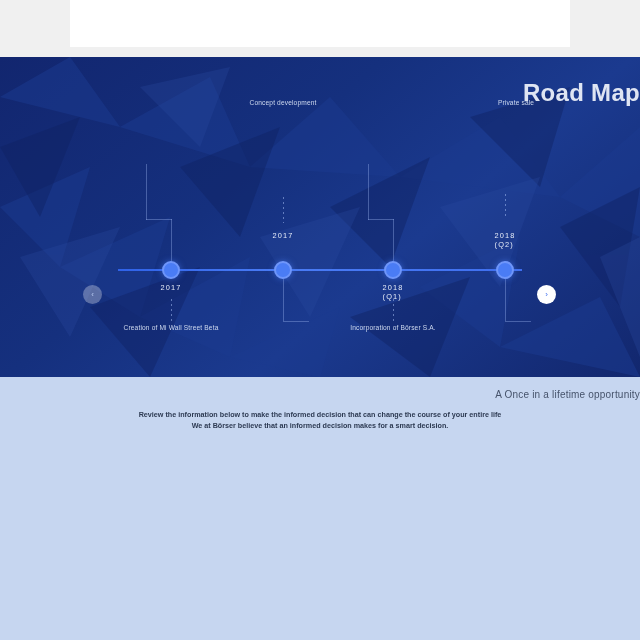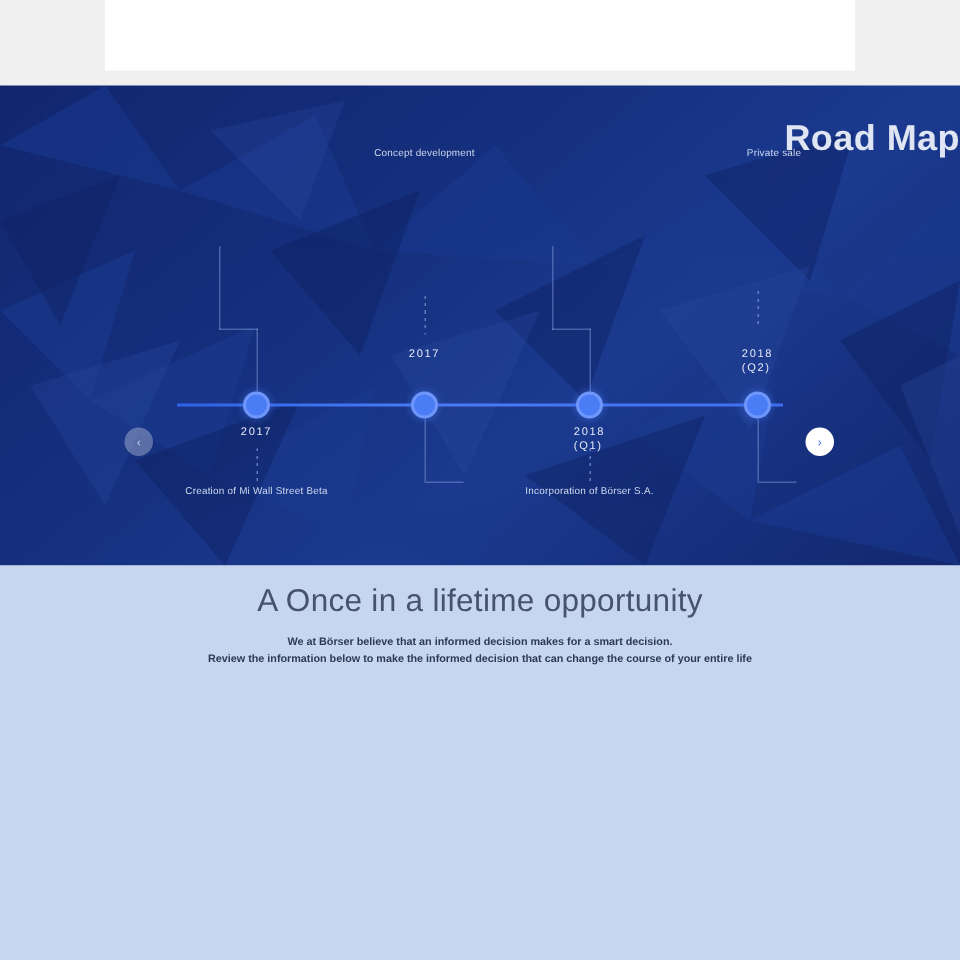--- a/index.html
+++ b/index.html
@@ -109,23 +109,23 @@
   .nav-next{ left:537px; background:#ffffff; color:#3f6fef; }
 
   
   .opportunity{
     background:#c6d6f0;
     height:263px;
     position:relative;
     padding-top:12px;
   }
   .opp-title{
-    text-align:center;
+    text-align:right;
     color:#46536b;
-    font-size:21px;
+    font-size:10px;
     font-weight:400;
     letter-spacing:.2px;
   }
   .opp-sub{
     text-align:center;
     color:#2d3a52;
     font-size:7.2px;
     font-weight:bold;
     line-height:11px;
     margin-top:9px;
@@ -215,17 +215,17 @@
     <div class="node-label top" style="left:516px;">Private sale</div>
   </div>
 
   <div class="nav-arrow nav-prev">‹</div>
   <div class="nav-arrow nav-next">›</div>
 </section>
 
 <section class="opportunity">
   <h2 class="opp-title">A Once in a lifetime opportunity</h2>
   <div class="opp-sub">
+    <div>Review the information below to make the informed decision that can change the course of your entire life</div>
     <div>We at Börser believe that an informed decision makes for a smart decision.</div>
-    <div>Review the information below to make the informed decision that can change the course of your entire life</div>
   </div>
 
 </section>
 
 </body></html>

